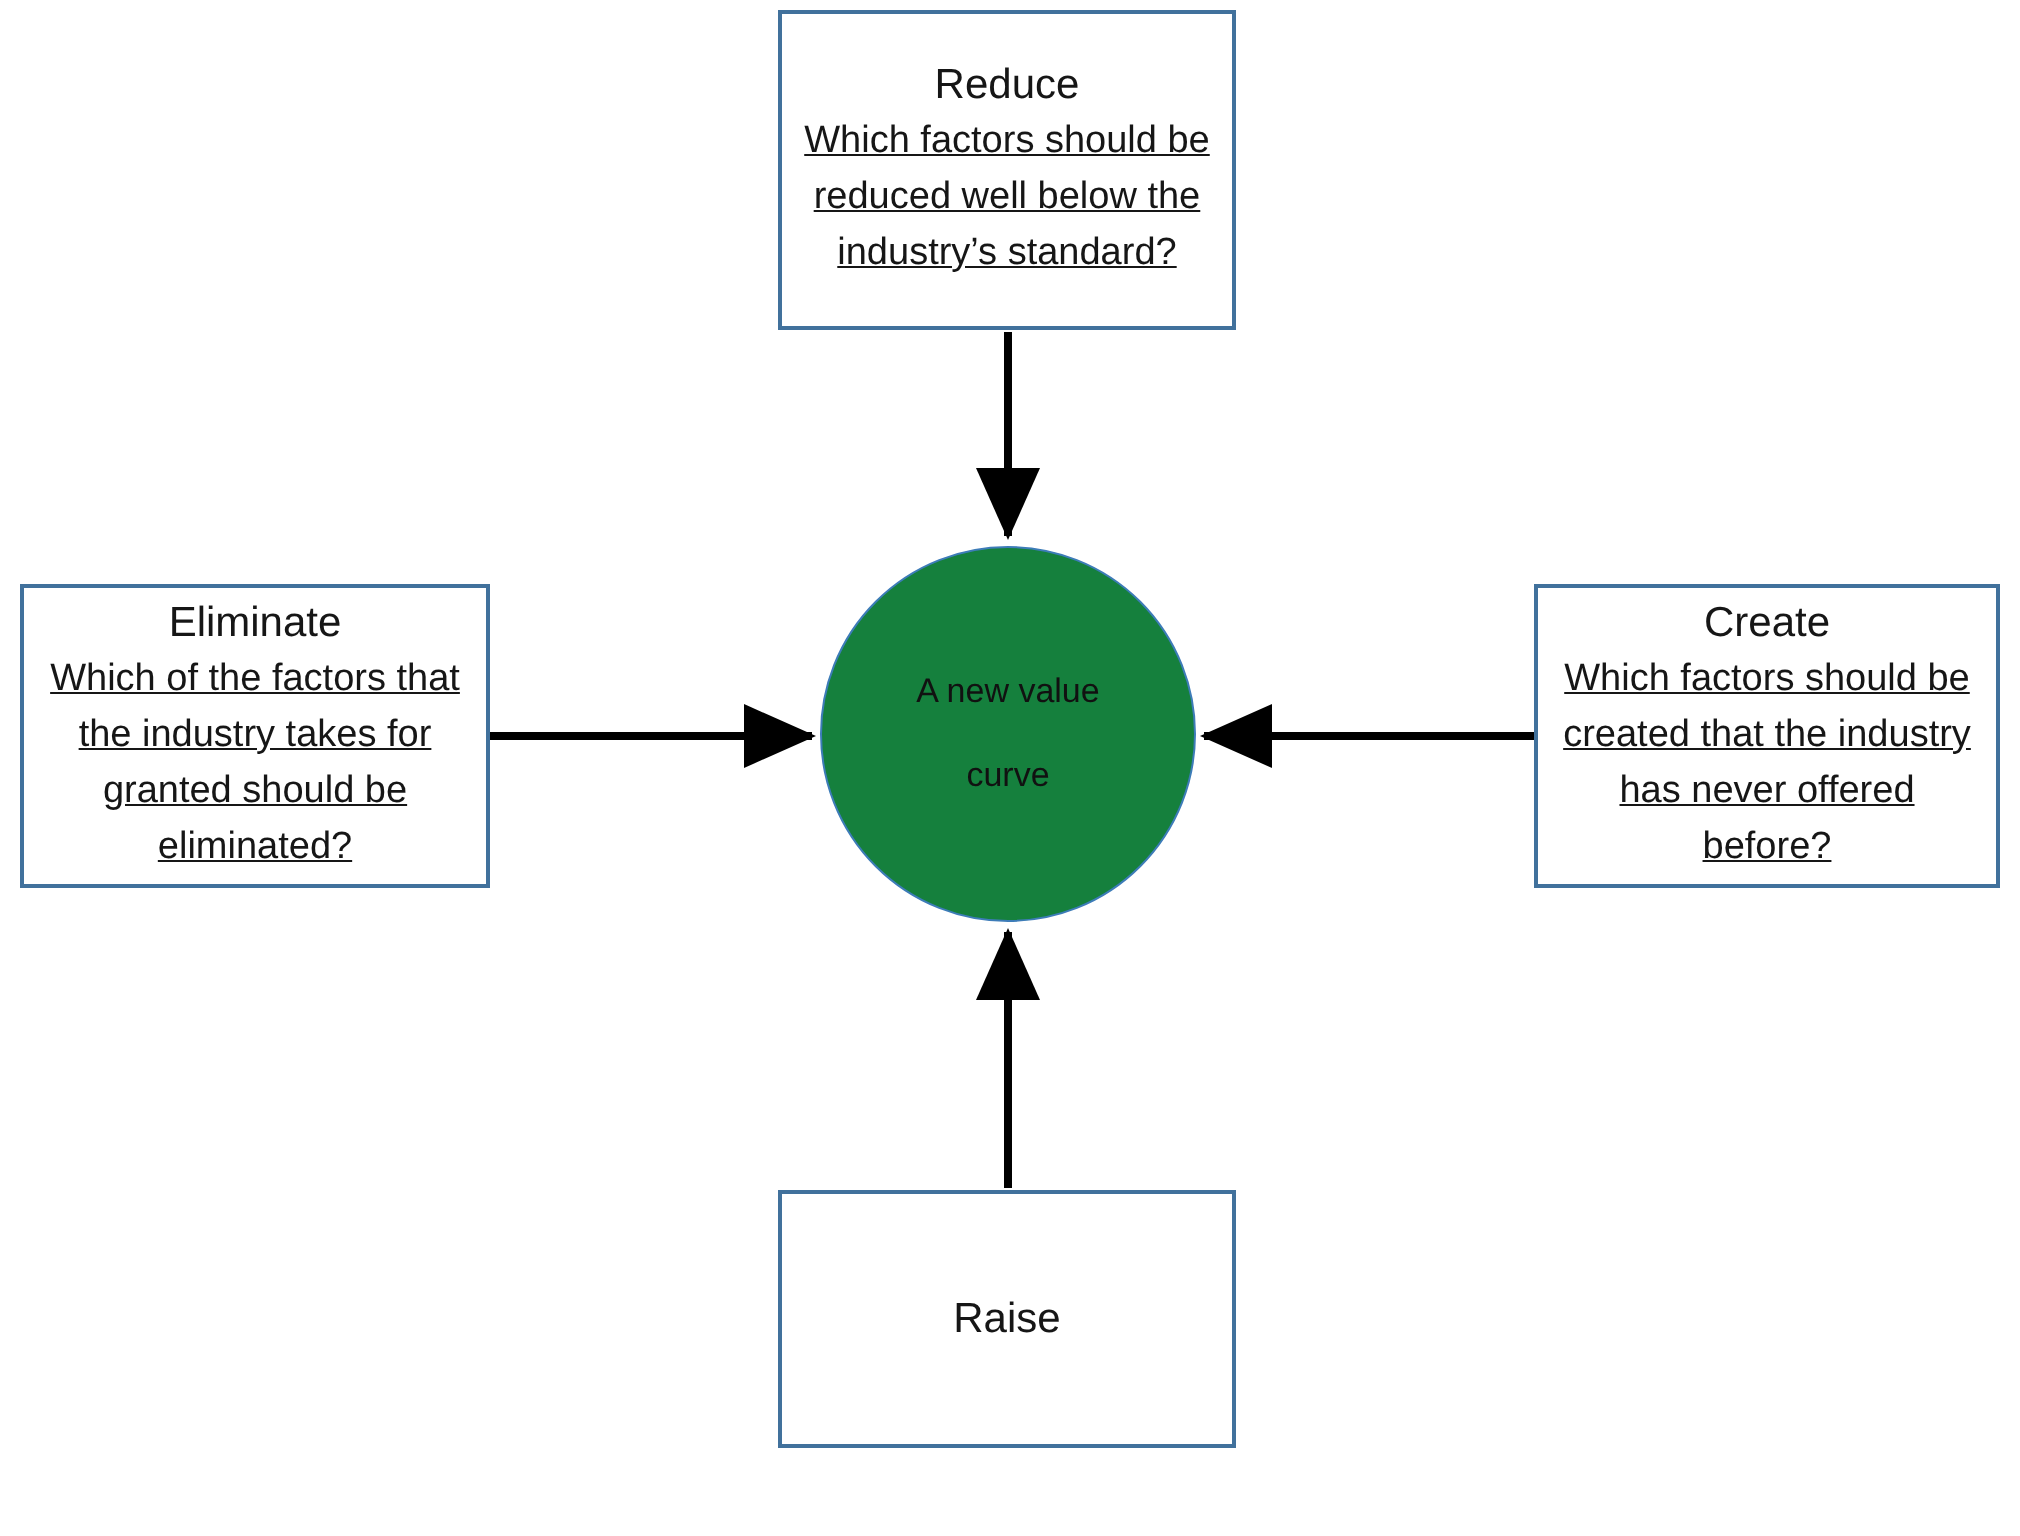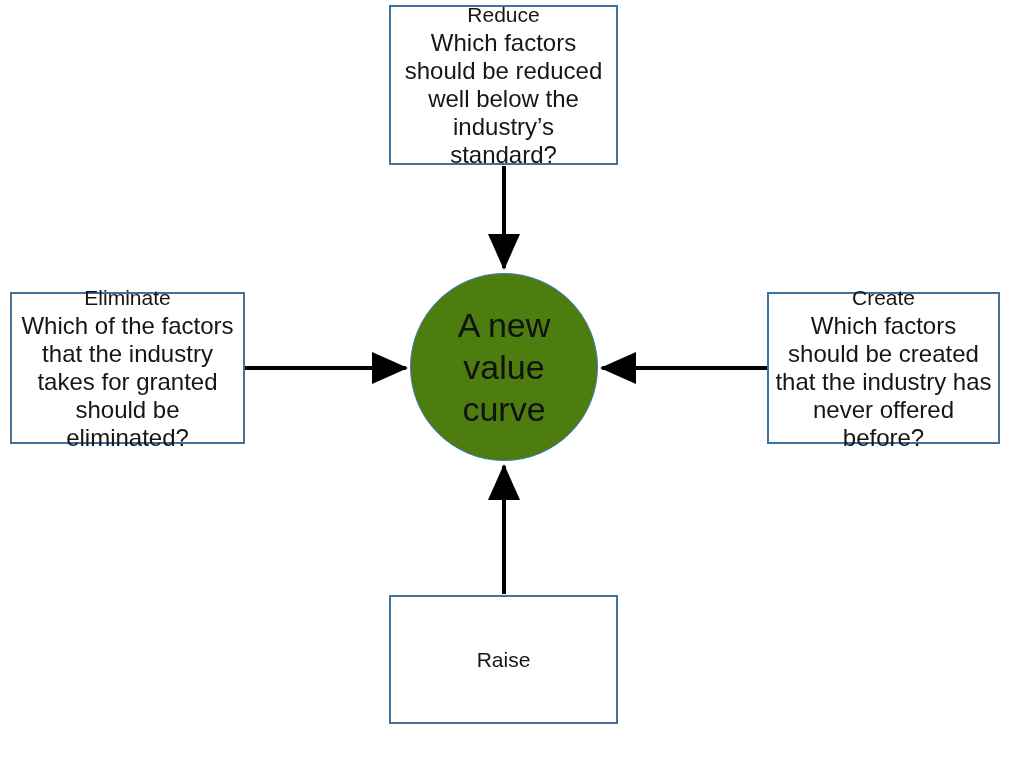--- a/index.html
+++ b/index.html
@@ -30,47 +30,48 @@
     text-align: center;
     color: #161616;
     padding: 4px 6px;
   }
   .box .title {
     font-size: 21px;
     line-height: 28px;
     white-space: nowrap;
   }
   .box .body {
-    font-size: 24px;
+    font-size: 19px;
     line-height: 28px;
+    text-decoration: underline;
   }
 
   
   #box-reduce   { left: 389px; top: 5px;   width: 229px; height: 160px; }
   #box-raise    { left: 389px; top: 595px; width: 229px; height: 129px; }
   #box-eliminate{ left: 10px;  top: 292px; width: 235px; height: 152px; }
   #box-create   { left: 767px; top: 292px; width: 233px; height: 152px; }
 
   
   #circle {
     position: absolute;
     left: 410px;
     top: 273px;
     width: 188px;
     height: 188px;
     border-radius: 50%;
-    background: #4d7c0f;
+    background: #15803d;
     border: 1px solid #3D7CB8;
     box-sizing: border-box;
     display: flex;
     align-items: center;
     justify-content: center;
     text-align: center;
     color: #111111;
-    font-size: 34px;
+    font-size: 17px;
     line-height: 42px;
   }
   #circle .ctext {
     display: block;
     max-width: 120px;
   }
 
   
   #arrows {
     position: absolute;

